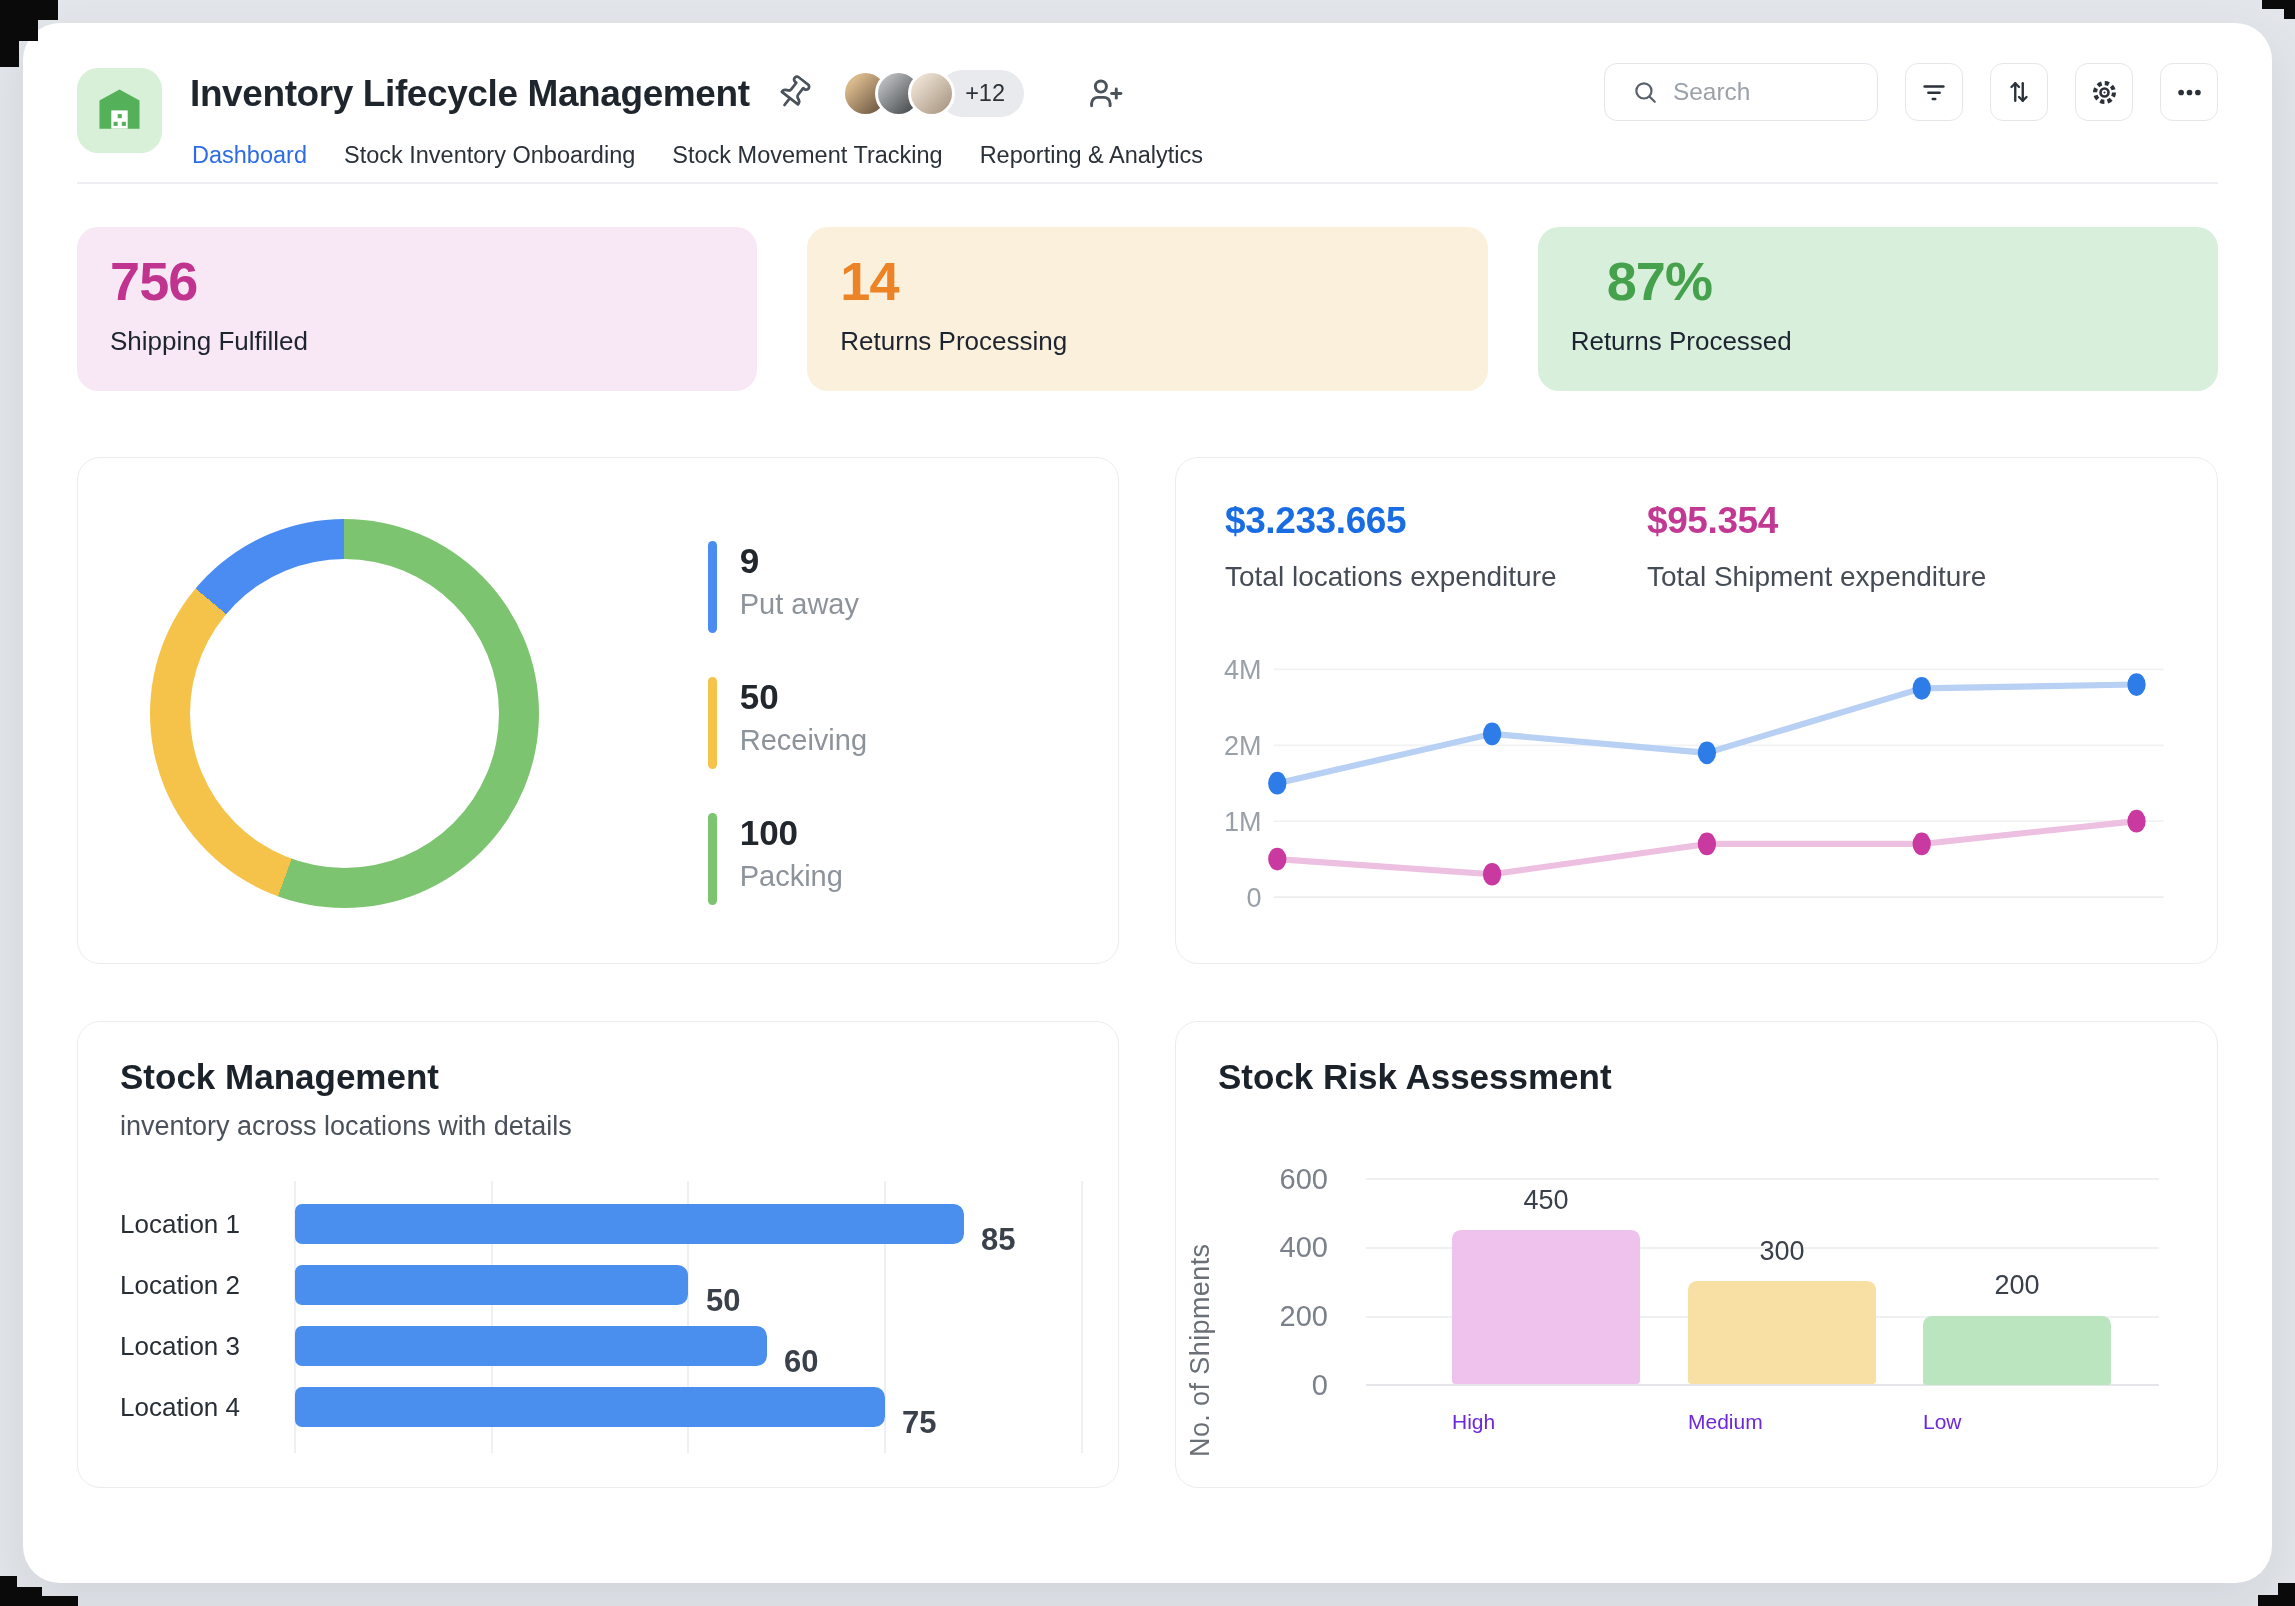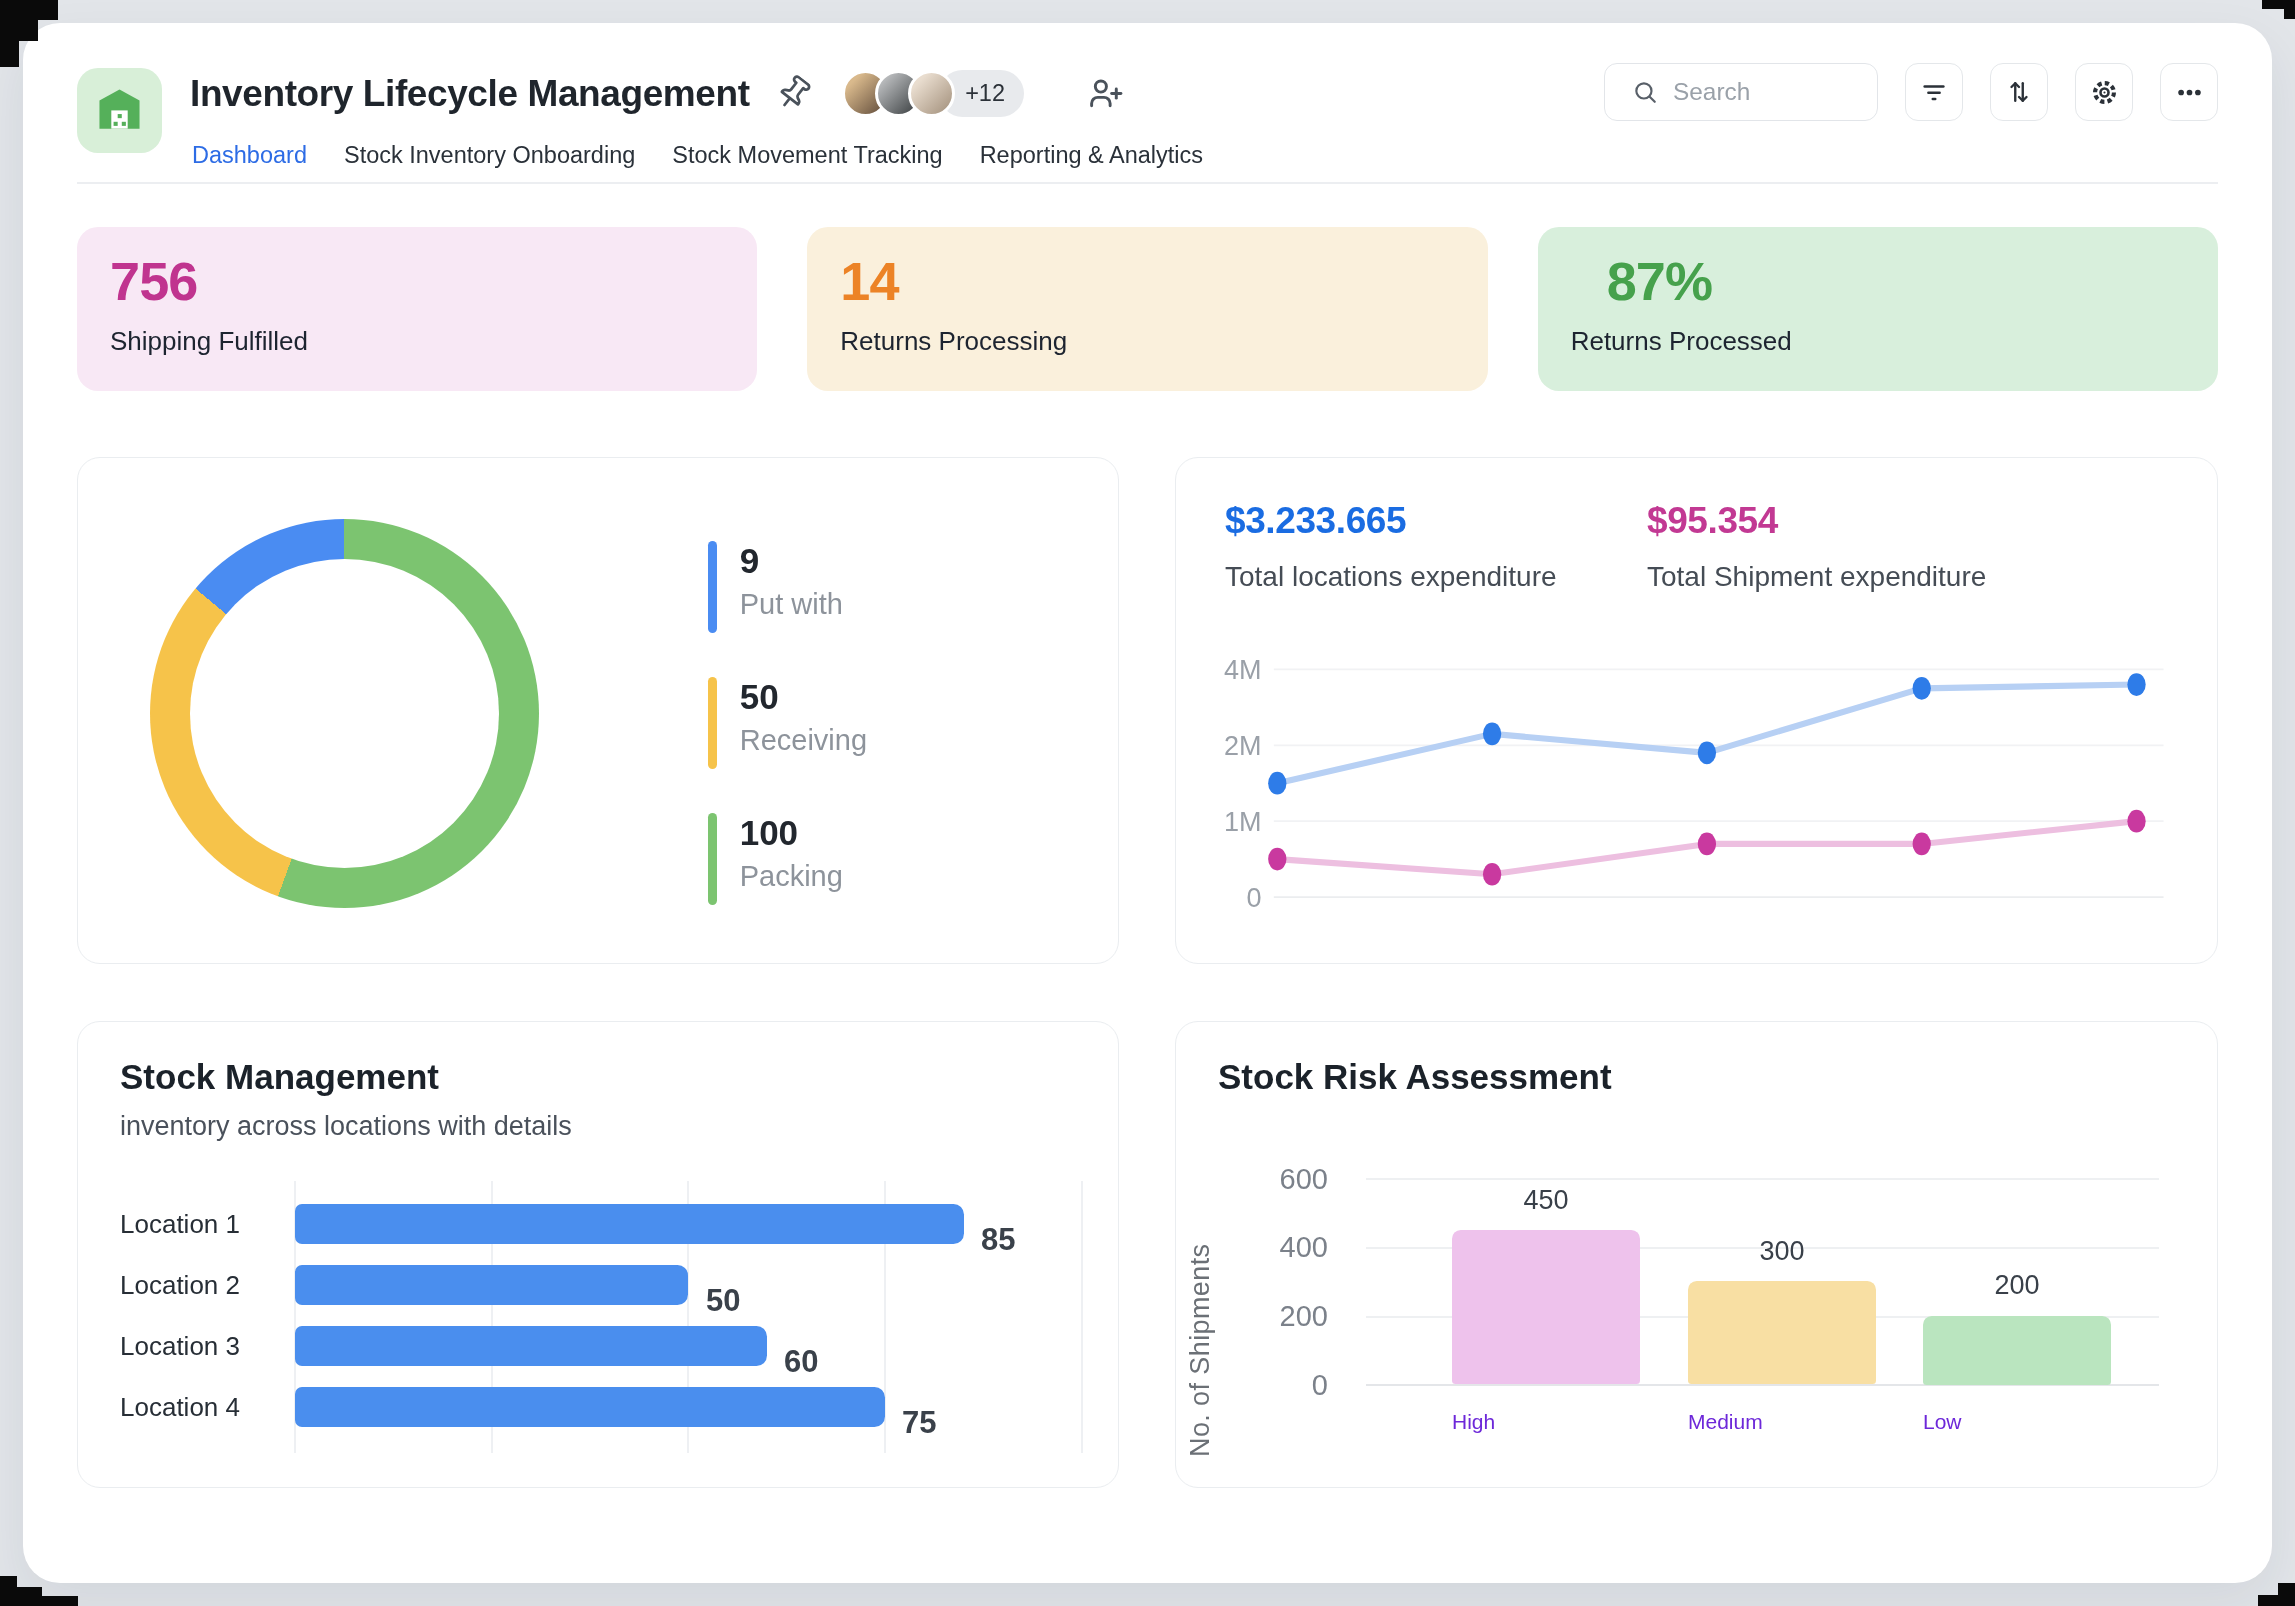--- a/index.html
+++ b/index.html
@@ -215,21 +215,21 @@
   </div>
 
   <div class="row2">
     <div class="card donut-card">
       <div class="donut" id="donut" style="background: conic-gradient(rgb(124, 196, 112) 0deg, rgb(124, 196, 112) 200deg, rgb(246, 195, 74) 200deg, rgb(246, 195, 74) 310deg, rgb(74, 140, 242) 310deg, rgb(74, 140, 242) 360deg);"></div>
       <div class="legend">
         <div class="legend-item">
           <span class="legend-marker" style="background:#4a8cf2;"></span>
           <span>
             <div class="legend-value">9</div>
-            <div class="legend-label">Put with</div>
+            <div class="legend-label">Put away</div>
           </span>
         </div>
         <div class="legend-item">
           <span class="legend-marker" style="background:#f6c34a;"></span>
           <span>
             <div class="legend-value">50</div>
             <div class="legend-label">Receiving</div>
           </span>
         </div>
         <div class="legend-item">

